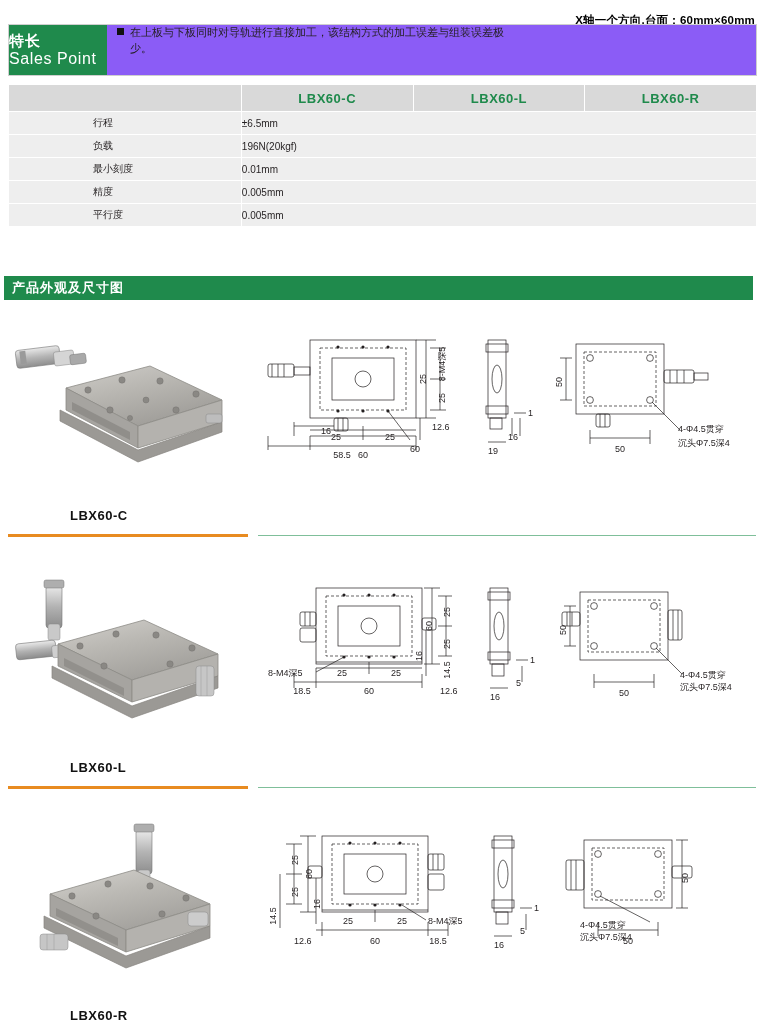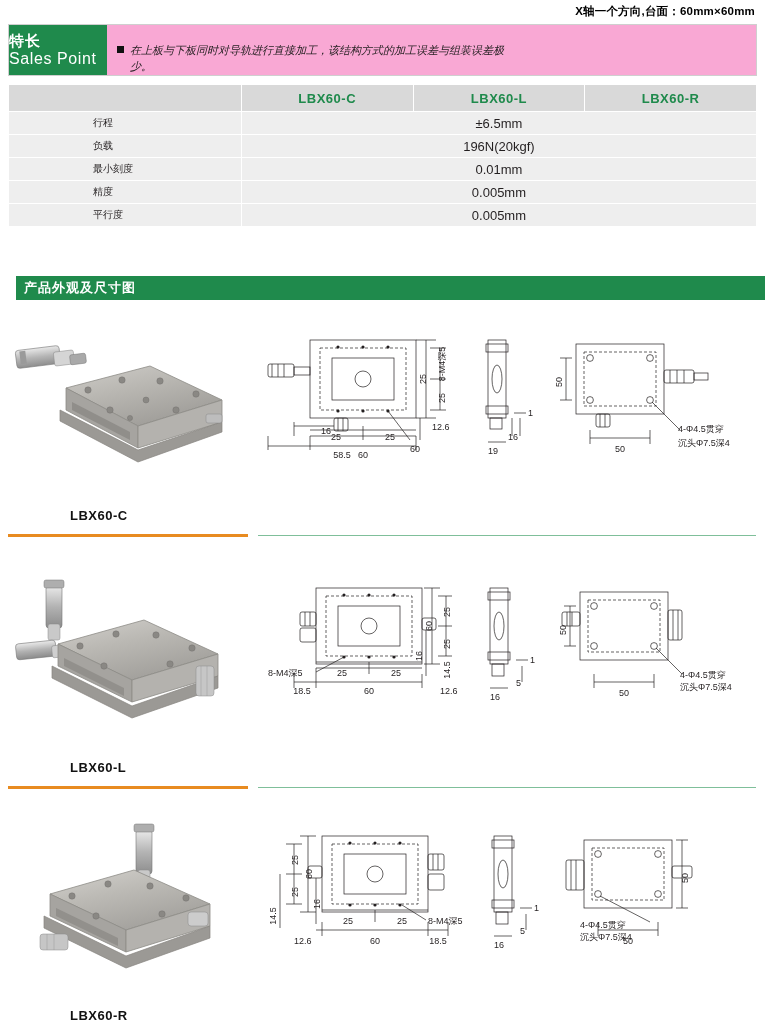--- a/index.html
+++ b/index.html
@@ -17,21 +17,21 @@
   }
   .page {
     position: relative;
     width: 765px;
     height: 1031px;
   }
 
   
   .top-title {
     position: absolute;
-    top: 4px;
+    top: 13px;
     right: 10px;
     font-size: 11.5px;
     font-weight: bold;
     letter-spacing: 0.2px;
     color: #000;
   }
 
   
   .salespoint {
     position: absolute;
@@ -60,26 +60,25 @@
     letter-spacing: 1px;
   }
   .sp-left .en {
     font-size: 16px;
     font-weight: normal;
     line-height: 1.2;
     letter-spacing: 0.6px;
   }
   .sp-right {
     flex: 1;
-    background: #f9a8d4;
+    background: #8b5cf6;
     display: flex;
-    align-items: flex-end;
+    align-items: flex-start;
     padding: 0 6px 0 10px;
     box-sizing: border-box;
-    font-style: italic;
   }
   .sp-item {
     display: flex;
     align-items: flex-start;
     font-size: 11px;
     line-height: 1.45;
     color: #231f20;
   }
   .sp-item .sq {
     width: 7px;
@@ -120,31 +119,31 @@
   .spec .lbl {
     background: #eeeeee;
     padding: 0 0 0 84px;
     height: 22px;
     color: #231f20;
     font-size: 10px;
     white-space: nowrap;
   }
   .spec .val {
     background: #eeeeee;
-    text-align: center;
+    text-align: left;
     height: 22px;
-    font-size: 13px;
+    font-size: 10px;
     color: #231f20;
   }
 
   
   .section-bar {
     position: absolute;
     top: 276px;
-    left: 16px;
+    left: 4px;
     width: 749px;
     height: 24px;
     background: #1f8a4c;
     color: #fff;
     font-size: 13px;
     font-weight: bold;
     letter-spacing: 1px;
     display: flex;
     align-items: center;
     padding-left: 8px;

